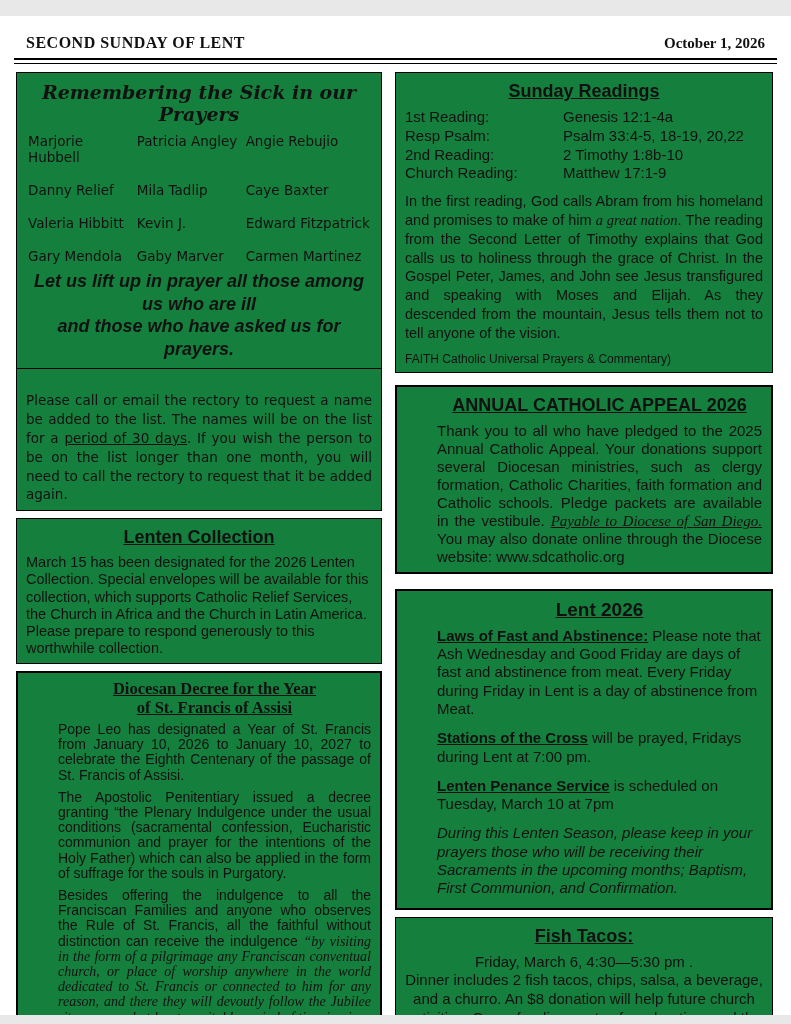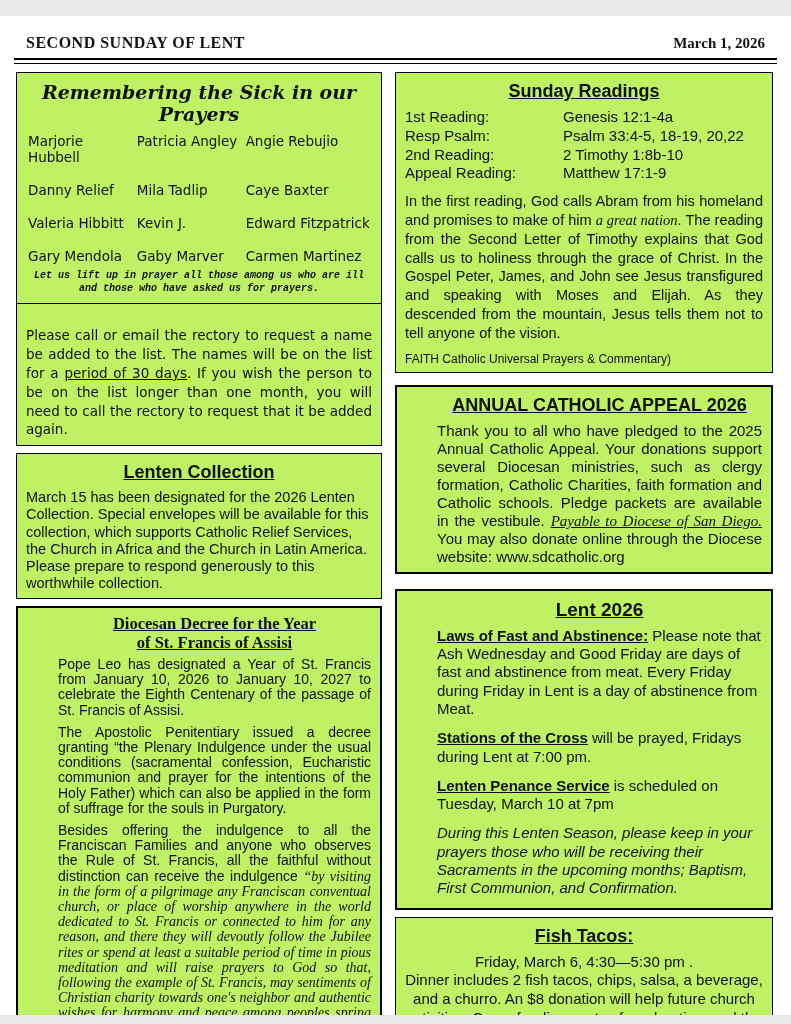--- a/index.html
+++ b/index.html
@@ -10,30 +10,30 @@
   .hdr { display:flex; justify-content:space-between; align-items:baseline; padding:0 12px 6px 12px; }
   .hdr-title { font-family:"Liberation Serif", serif; font-weight:bold; font-size:16px; letter-spacing:.5px; }
   .hdr-date { font-family:"Liberation Serif", serif; font-weight:bold; font-size:15px; }
   .rule { height:6px; border-top:2.5px solid #000; border-bottom:1.5px solid #000; margin:0 0 8px 0; }
 
   
   .cols { display:flex; gap:13px; align-items:flex-start; padding:0 2px; }
   .col-l { width:366px; flex:0 0 366px; }
   .col-r { width:378px; flex:0 0 378px; }
 
-  .box { border:1.5px solid #000; background:#bef264; padding:6px 9px; margin-bottom:7px; }
+  .box { border:1.5px solid #000; background:#15803d; padding:6px 9px; margin-bottom:7px; }
   .box.thick { border-width:2.5px;padding-left:40px; }
   .j { text-align:justify; }
   .u { text-decoration:underline; }
   .i { font-style:italic;font-family:Liberation Serif, serif; }
 
   
   .script-title { font-family:"DejaVu Serif", serif; font-style:italic; font-weight:bold; font-size:19px; text-align:center; margin:2px 0 8px 0; }
   .names { display:grid; grid-template-columns:1.05fr 1.05fr 1.2fr; row-gap:17px; font-family:"DejaVu Sans", sans-serif; font-size:13.5px; margin:0 2px 6px 2px; }
-  .script-line { font-family:Liberation Mono, monospace; font-style:italic; font-weight:bold; font-size:10px; text-align:center; line-height:1.25; }
+  .script-line { font-family:Liberation Sans, sans-serif; font-style:italic; font-weight:bold; font-size:18px; text-align:center; line-height:1.25; }
   .sick-note { font-family:"DejaVu Sans", sans-serif; font-size:13.5px; line-height:1.4; text-align:justify; margin-top:8px; border-top:1.5px solid #000; padding-top:22px; margin-left:-9px; margin-right:-9px; padding-left:9px; padding-right:9px; }
 
   .sans-title { font-weight:bold; font-size:18px; text-align:center; margin:2px 0 6px 0; }
   .sans-title span { text-decoration:underline; }
   .body14 { font-size:14.5px; line-height:1.18; }
   .body15 { font-size:15px; line-height:1.2; }
 
   
   .decree-title { font-family:"Liberation Serif", serif; font-weight:bold; font-size:16.5px; text-align:center; line-height:1.15; margin:1px 0 4px 0; }
   .decree-title span { text-decoration:underline; }
@@ -52,21 +52,21 @@
 
   .center-body { font-size:15px; line-height:1.25; text-align:center; }
 </style>
 </head>
 <body>
 
 <div class="page">
 
   <div class="hdr">
     <span class="hdr-title">SECOND SUNDAY OF LENT</span>
-    <span class="hdr-date">March 1, 2026</span>
+    <span class="hdr-date">October 1, 2026</span>
   </div>
   <div class="rule"></div>
 
   <div class="cols">
 
     <div class="col-l">
 
       <div class="box">
         <div class="script-title">Remembering the Sick in our Prayers</div>
         <div class="names">
@@ -115,21 +115,21 @@
           </div>
         <div class="read-row">
             <span class="lab">Resp Psalm:</span>
             <span>Psalm 33:4-5, 18-19, 20,22</span>
           </div>
         <div class="read-row">
             <span class="lab">2nd Reading:</span>
             <span>2 Timothy 1:8b-10</span>
           </div>
         <div class="read-row">
-            <span class="lab">Appeal Reading:</span>
+            <span class="lab">Church Reading:</span>
             <span>Matthew 17:1-9</span>
           </div>
         <div class="read-body"><span>In the first reading, God calls Abram from his homeland and promises to make of him </span><span class="i">a great nation</span><span>. The reading from the Second Letter of Timothy explains that God calls us to holiness through the grace of Christ. In the Gospel Peter, James, and John see Jesus transfigured and speaking with Moses and Elijah. As they descended from the mountain, Jesus tells them not to tell anyone of the vision.</span></div>
         <div class="credit">FAITH Catholic Universal Prayers &amp; Commentary)</div>
       </div>
 
       <div class="box thick" style="margin-top:12px;">
         <div class="sans-title"><span>ANNUAL CATHOLIC APPEAL 2026</span></div>
         <div class="body15 j"><span>Thank you to all who have pledged to the 2025 Annual Catholic Appeal. Your donations support several Diocesan ministries, such as clergy formation, Catholic Charities, faith formation and Catholic schools. Pledge packets are available in the vestibule. </span><span class="i u">Payable to Diocese of San Diego.</span><span> You may also donate online through the Diocese website: www.sdcatholic.org</span></div>
       </div>

